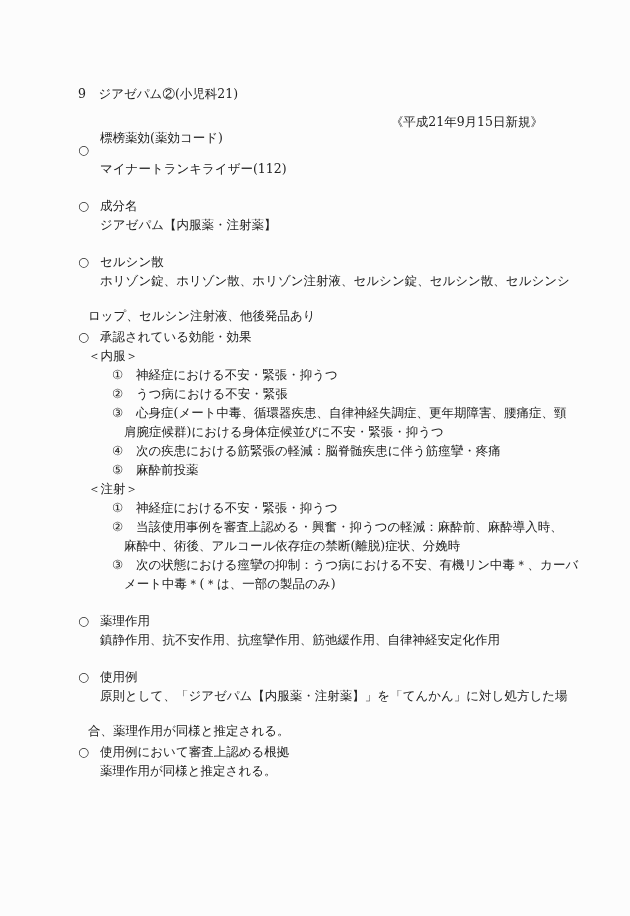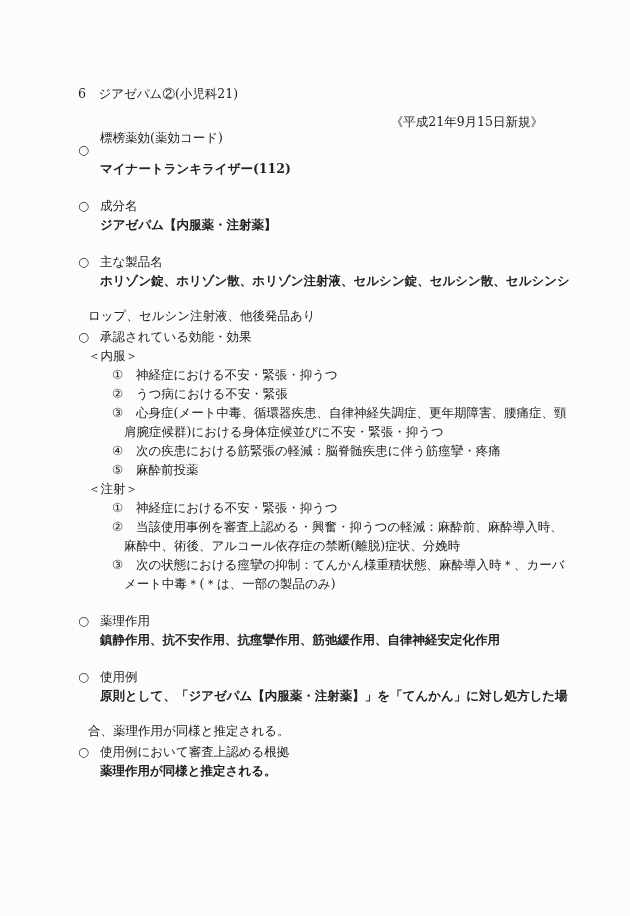--- a/index.html
+++ b/index.html
@@ -10,45 +10,45 @@
     color: #222;
     font-size: 12.5px;
     position: relative;
     overflow: hidden;
   }
   .abs { position: absolute; white-space: nowrap; line-height: 19px; }
   .title { left: 78px; top: 84px; }
   .date { right: 87px; top: 112px; }
   .bullet { left: 78px; }
   .head { left: 100px; }
-  .body { left: 100px; font-weight: bold; }
+  .body { left: 100px; }
   .cont { left: 88px; margin-top: 16px; }
   .sub { left: 88px; }
   .num { left: 112px; }
   .numtext { left: 136px; }
   .wrap { left: 124px; }
 </style>
 </head>
 <body>
 
 <div>
 
-  <div class="abs title">6　ジアゼパム②(小児科21)</div>
+  <div class="abs title">9　ジアゼパム②(小児科21)</div>
   <div class="abs date">《平成21年9月15日新規》</div>
 
   <div class="abs bullet" style="top:140px">○</div>
   <div class="abs head" style="top:128px">標榜薬効(薬効コード)</div>
   <div class="abs body" style="top:159px">マイナートランキライザー(112)</div>
 
   <div class="abs bullet" style="top:196px">○</div>
   <div class="abs head" style="top:196px">成分名</div>
   <div class="abs body" style="top:215px">ジアゼパム【内服薬・注射薬】</div>
 
   <div class="abs bullet" style="top:252px">○</div>
-  <div class="abs head" style="top:252px">主な製品名</div>
+  <div class="abs head" style="top:252px">セルシン散</div>
   <div class="abs body" style="top:271px">ホリゾン錠、ホリゾン散、ホリゾン注射液、セルシン錠、セルシン散、セルシンシ</div>
   <div class="abs cont" style="top:290px">ロップ、セルシン注射液、他後発品あり</div>
 
   <div class="abs bullet" style="top:327px">○</div>
   <div class="abs head" style="top:327px">承認されている効能・効果</div>
 
   <div class="abs sub" style="top:346px">＜内服＞</div>
   <div class="abs num" style="top:365px">①</div>
   <div class="abs numtext" style="top:365px">神経症における不安・緊張・抑うつ</div>
   <div class="abs num" style="top:384px">②</div>
@@ -61,21 +61,21 @@
   <div class="abs num" style="top:460px">⑤</div>
   <div class="abs numtext" style="top:460px">麻酔前投薬</div>
 
   <div class="abs sub" style="top:479px">＜注射＞</div>
   <div class="abs num" style="top:498px">①</div>
   <div class="abs numtext" style="top:498px">神経症における不安・緊張・抑うつ</div>
   <div class="abs num" style="top:517px">②</div>
   <div class="abs numtext" style="top:517px">当該使用事例を審査上認める・興奮・抑うつの軽減：麻酔前、麻酔導入時、</div>
   <div class="abs wrap" style="top:536px">麻酔中、術後、アルコール依存症の禁断(離脱)症状、分娩時</div>
   <div class="abs num" style="top:555px">③</div>
-  <div class="abs numtext" style="top:555px">次の状態における痙攣の抑制：てんかん様重積状態、麻酔導入時＊、カーバ</div>
+  <div class="abs numtext" style="top:555px">次の状態における痙攣の抑制：うつ病における不安、有機リン中毒＊、カーバ</div>
   <div class="abs wrap" style="top:574px">メート中毒＊(＊は、一部の製品のみ)</div>
 
   <div class="abs bullet" style="top:611px">○</div>
   <div class="abs head" style="top:611px">薬理作用</div>
   <div class="abs body" style="top:630px">鎮静作用、抗不安作用、抗痙攣作用、筋弛緩作用、自律神経安定化作用</div>
 
   <div class="abs bullet" style="top:667px">○</div>
   <div class="abs head" style="top:667px">使用例</div>
   <div class="abs body" style="top:686px">原則として、「ジアゼパム【内服薬・注射薬】」を「てんかん」に対し処方した場</div>
   <div class="abs cont" style="top:705px">合、薬理作用が同様と推定される。</div>

